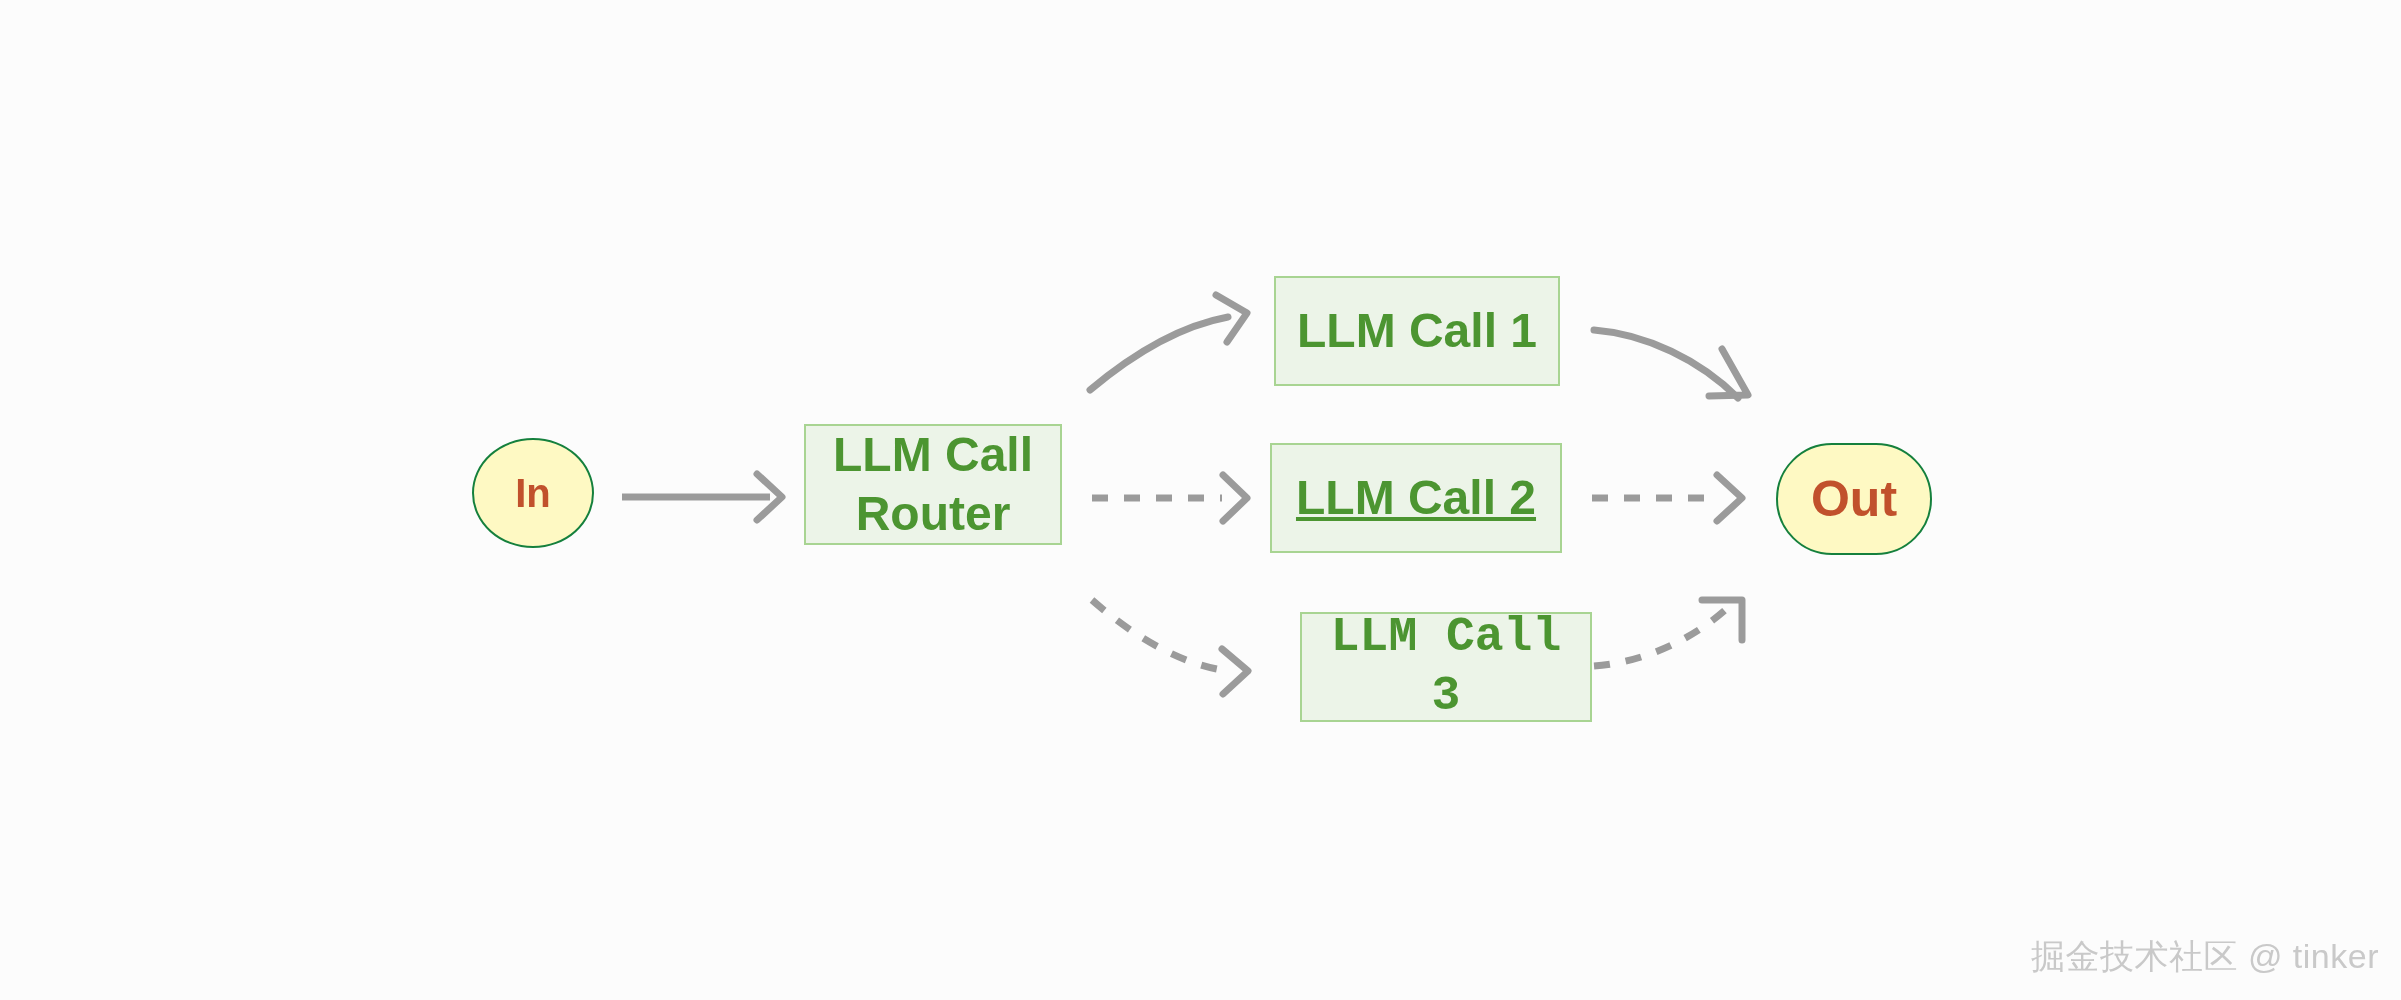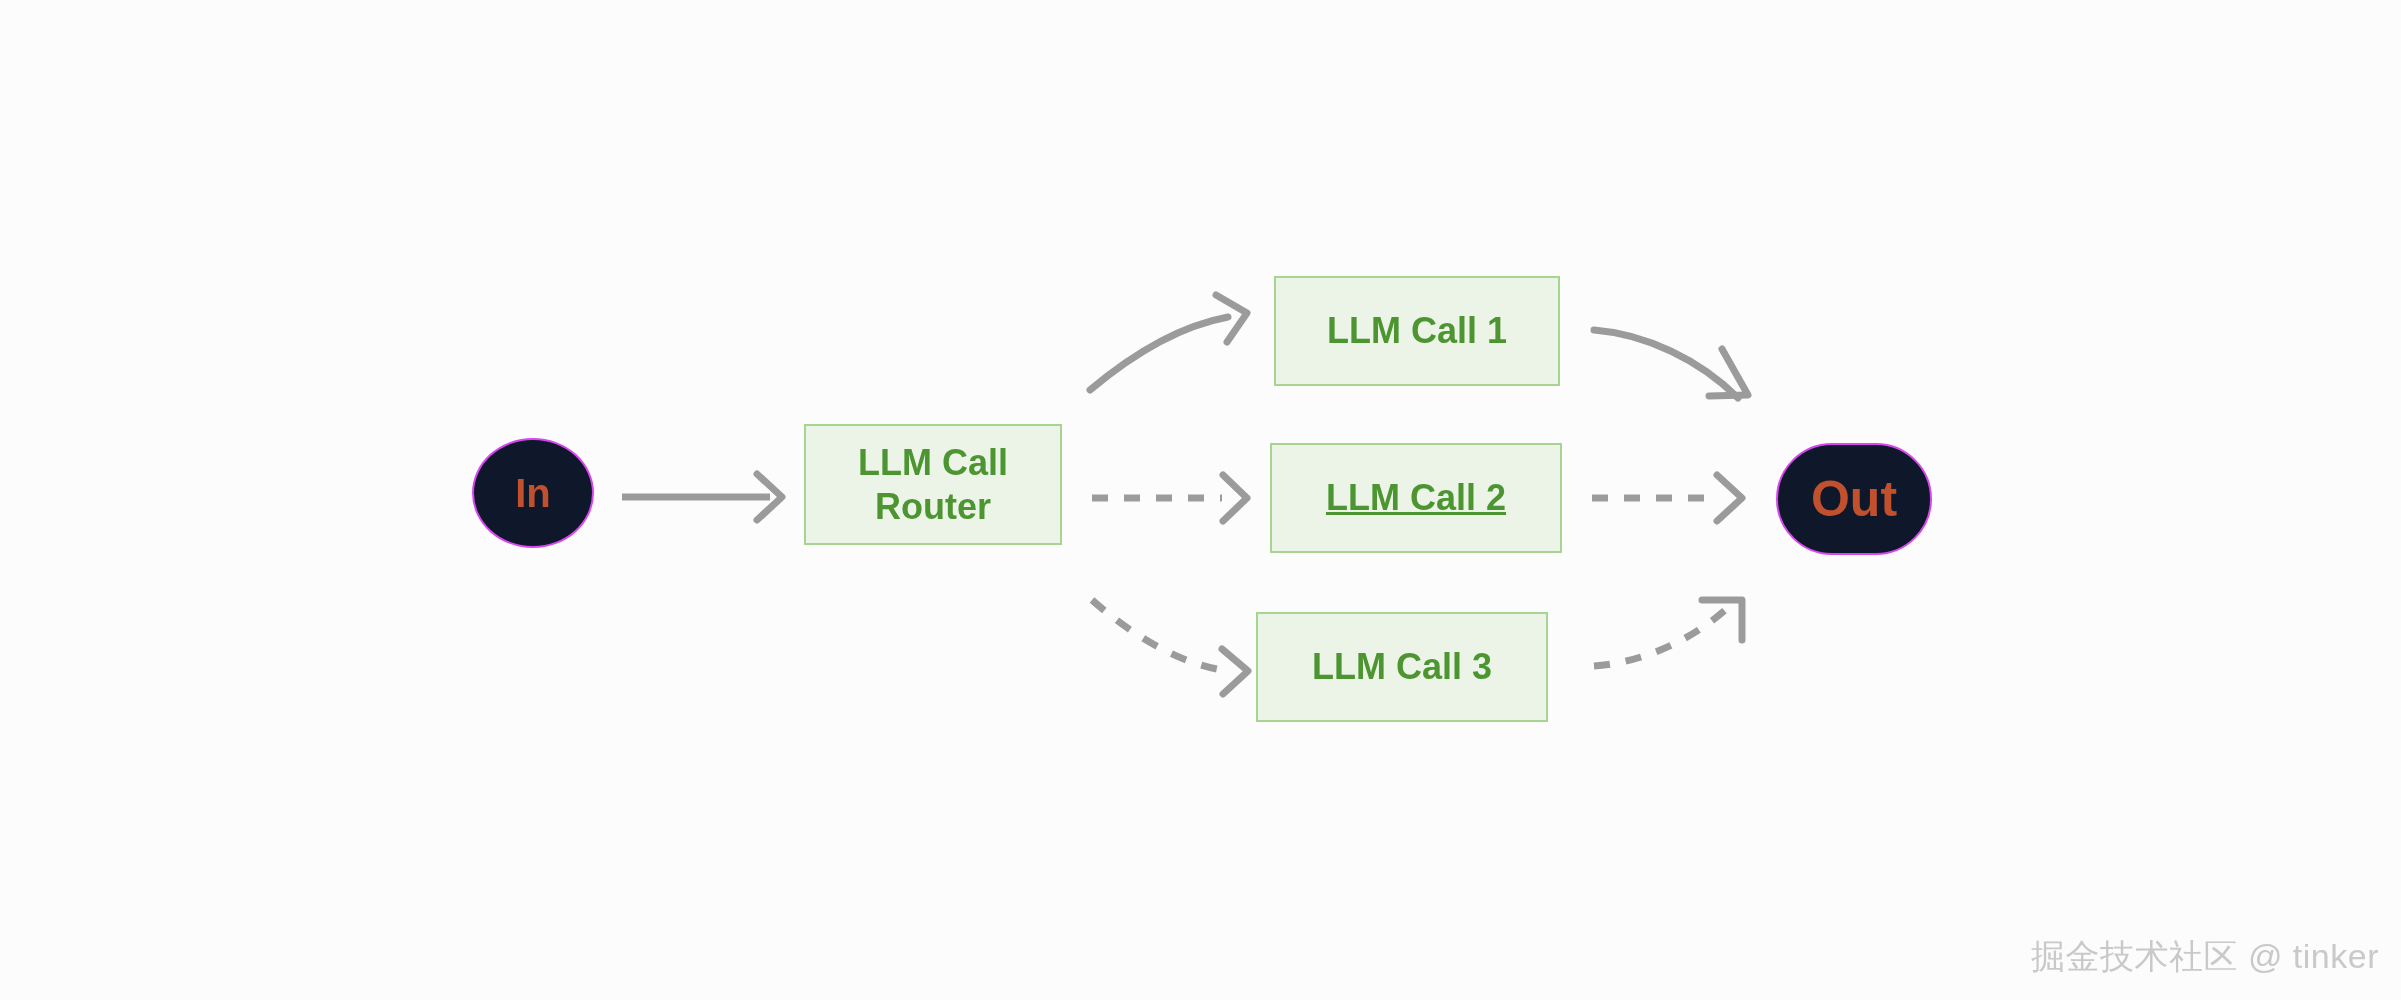--- a/index.html
+++ b/index.html
@@ -31,22 +31,22 @@
     position: absolute;
     display: flex;
     align-items: center;
     justify-content: center;
     box-sizing: border-box;
     text-align: center;
   }
 
   
   .node-terminal {
-    background: #0f172a;
-    border: 2px solid #d946ef;
+    background: #fef9c3;
+    border: 2px solid #15803d;
     color: #c1512c;
     font-weight: bold;
   }
   .node-in {
     left: 472px;
     top: 438px;
     width: 122px;
     height: 110px;
     border-radius: 50%;
     font-size: 40px;
@@ -59,21 +59,21 @@
     border-radius: 58px;
     font-size: 50px;
   }
 
   
   .node-process {
     background: #ecf4e8;
     border: 2px solid #a8d492;
     color: #4c9531;
     font-weight: bold;
-    font-size: 36px;
+    font-size: 48px;
     line-height: 1.22;
   }
   .node-router {
     left: 804px;
     top: 424px;
     width: 258px;
     height: 121px;
   }
   .node-call1 {
     left: 1274px;
@@ -82,24 +82,25 @@
     height: 110px;
   }
   .node-call2 {
     left: 1270px;
     top: 443px;
     width: 292px;
     height: 110px;
     text-decoration: underline;
   }
   .node-call3 {
-    left: 1256px;
+    left: 1300px;
     top: 612px;
     width: 292px;
     height: 110px;
+    font-family: Liberation Mono, monospace;
   }
 
   .node-label {
     display: block;
     white-space: pre-line;
   }
 
   
   .watermark {
     position: absolute;

